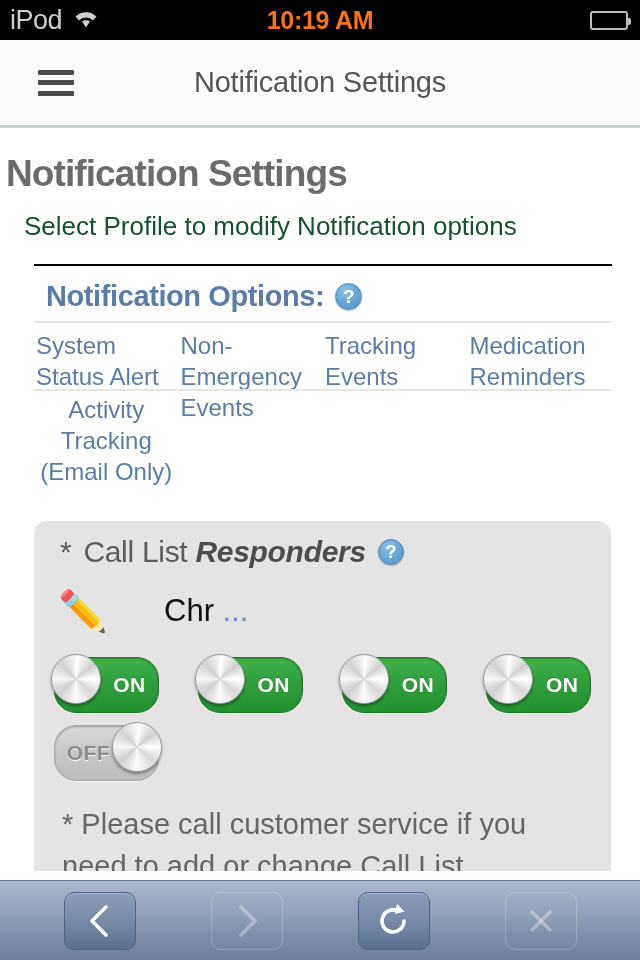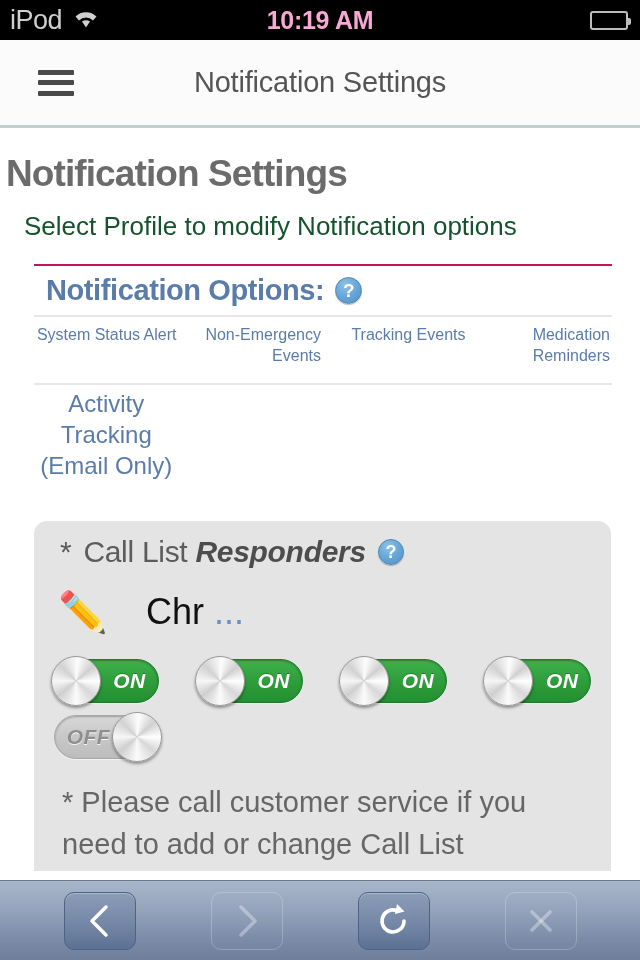--- a/index.html
+++ b/index.html
@@ -43,21 +43,21 @@
     color: #cfcfcf;
     font-size: 27px;
     font-weight: 400;
     letter-spacing: -0.5px;
     line-height: 1;
   }
   .wifi-icon { display: block; }
   .sb-center {
     flex: 1 1 auto;
     text-align: center;
-    color: #f9a8d4;
+    color: #f97316;
     font-size: 25px;
     font-weight: bold;
     letter-spacing: -0.3px;
   }
   .sb-right {
     flex: 0 0 auto;
     width: 180px;
     display: flex;
     justify-content: flex-end;
     align-items: center;
@@ -147,22 +147,22 @@
     margin: 12px 28px 0 24px;
     color: #14532d;
     font-size: 26px;
     font-weight: 400;
     line-height: 1.55;
   }
 
   
   .options-card {
     margin: 18px 28px 0 34px;
-    border-top: 2px solid #be185d;
-    padding-top: 4px;
+    border-top: 2px solid #000000;
+    padding-top: 10px;
     position: relative;
   }
   .options-heading {
     display: flex;
     align-items: center;
     gap: 11px;
     padding: 4px 0 8px 12px;
   }
   .options-heading-text {
     color: #5a7cab;
@@ -189,23 +189,23 @@
   }
   .help-badge.sm { width: 26px; height: 26px; line-height: 25px; font-size: 18px; }
 
   .options-grid {
     display: grid;
     grid-template-columns: repeat(4, 1fr);
     border-top: 2px solid #e6e6e6;
     position: relative;
   }
   .opt-col {
-    text-align: right;
+    text-align: left;
     color: #5a7cab;
-    font-size: 16px;
+    font-size: 24px;
     line-height: 1.28;
     padding: 8px 2px 0 2px;
     height: 62px;
     cursor: pointer;
   }
   .options-rule {
     grid-column: 1 / -1;
     border-top: 2px solid #e6e6e6;
     height: 0;
     margin-top: 4px;
@@ -249,45 +249,44 @@
     padding: 22px 0 0 20px;
   }
   .pencil-icon {
     width: 58px;
     font-size: 40px;
     line-height: 1;
     text-align: center;
     cursor: pointer;
   }
   .editor-value {
-    margin-left: 34px;
-    font-size: 36px;
+    margin-left: 52px;
+    font-size: 31px;
     color: #111111;
   }
   .editor-value .ellipsis { color: #6a8fc0; }
 
   .toggle-row {
     display: grid;
     grid-template-columns: repeat(4, 1fr);
     padding: 26px 0 0 0;
     justify-items: center;
   }
   .toggle-row.second {
     padding-top: 12px;
   }
 
   
   .switch {
     position: relative;
     width: 105px;
-    height: 44px;
+    height: 56px;
     border-radius: 22px;
     cursor: pointer;
     display: block;
-    font-style: italic;
   }
   .switch .track {
     position: absolute;
     inset: 0;
     border-radius: 22px;
     box-shadow: inset 0 1px 2px rgba(0,0,0,0.28), 0 1px 1px rgba(255,255,255,0.6);
   }
   .switch.on .track {
     background: linear-gradient(to bottom, #3fb14a 0%, #2f9e3c 48%, #228f30 100%);
     border: 1px solid #1d7c2a;

